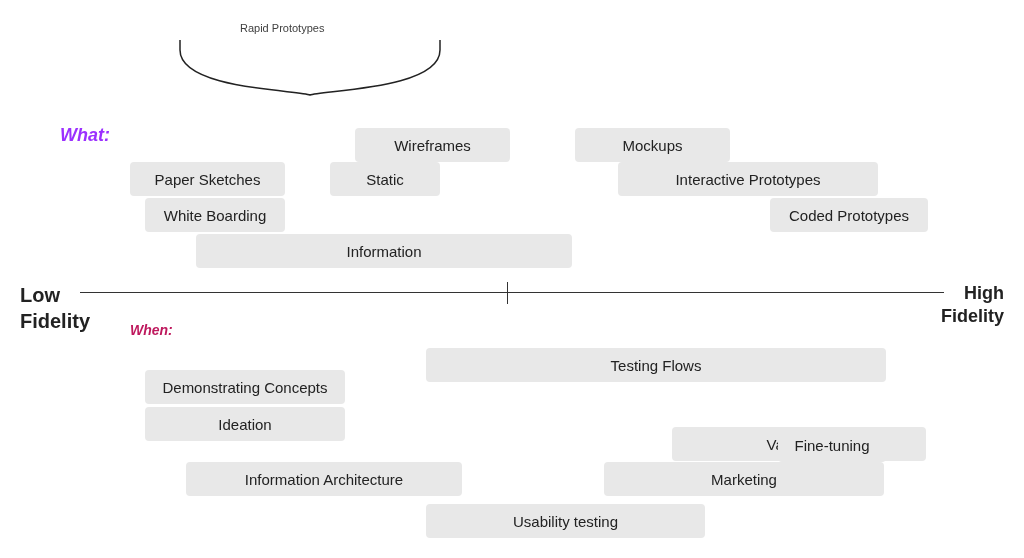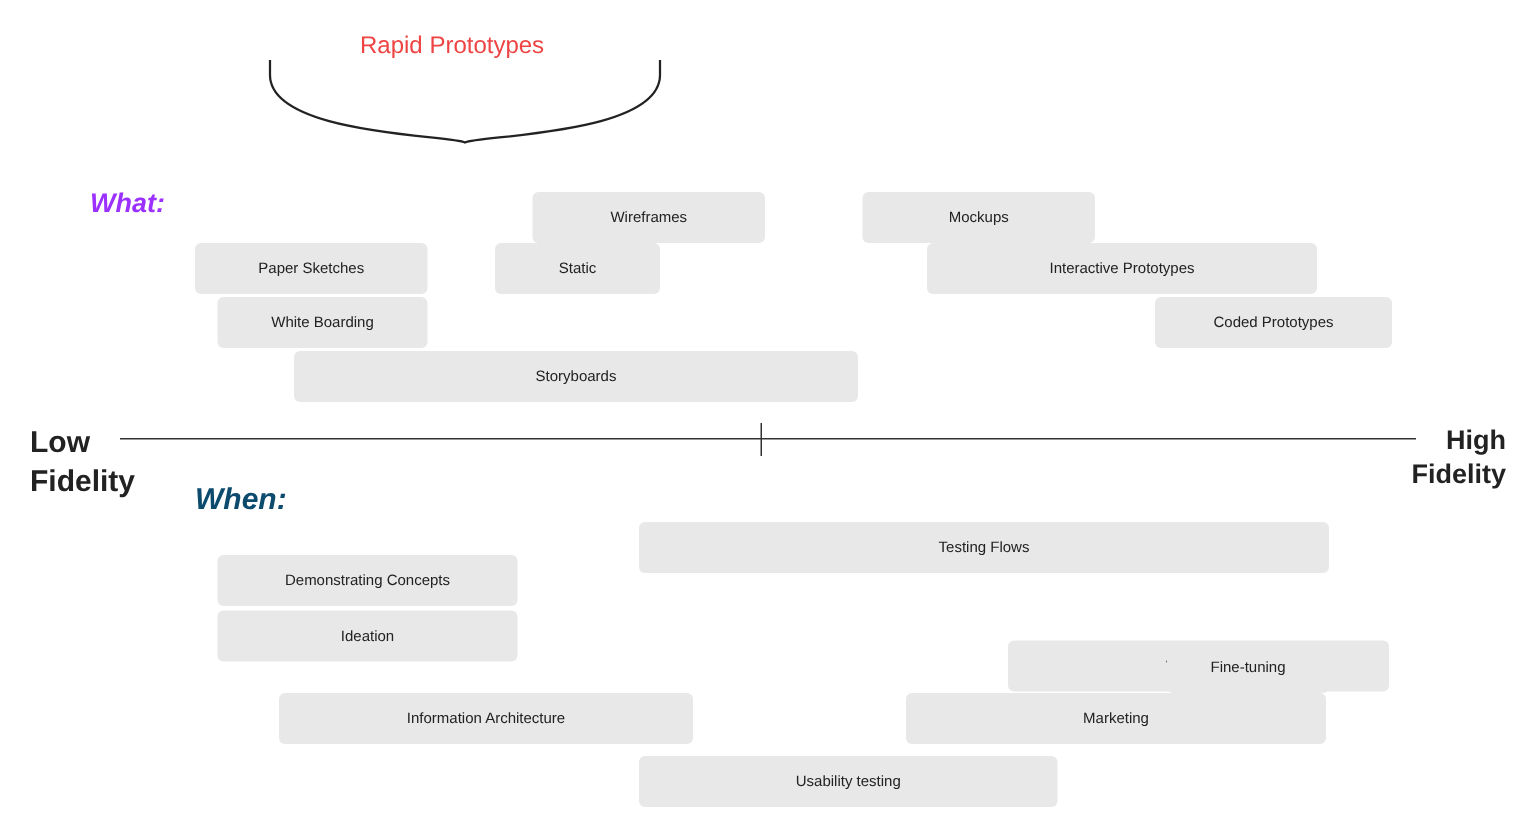--- a/index.html
+++ b/index.html
@@ -16,22 +16,22 @@
     .diagram-container {
       position: relative;
       width: 1024px;
       height: 558px;
     }
     
     .rapid-label {
       position: absolute;
       top: 22px;
       left: 240px;
-      font-size: 16px;
-      color: #ef4444;
+      font-size: 11px;
+      color: #404040;
     }
     .brace-svg {
       position: absolute;
       top: 40px;
       left: 150px;
     }
     
     .label-what {
       position: absolute;
       top: 125px;
@@ -40,22 +40,22 @@
       font-weight: 700;
       font-size: 18px;
       color: #9b30ff;
     }
     .label-when {
       position: absolute;
       top: 322px;
       left: 130px;
       font-style: italic;
       font-weight: 700;
-      font-size: 20px;
-      color: #0c4a6e;
+      font-size: 14px;
+      color: #be185d;
     }
     
     .label-low {
       position: absolute;
       top: 282px;
       left: 20px;
       font-size: 20px;
       font-weight: 600;
       line-height: 1.3;
     }
@@ -84,21 +84,21 @@
       width: 1px;
       height: 22px;
       background: #333;
     }
     
     .chip {
       position: absolute;
       background: #e8e8e8;
       border-radius: 4px;
       padding: 16px 14px;
-      font-size: 10px;
+      font-size: 15px;
       color: #222;
       display: flex;
       align-items: center;
       justify-content: center;
       text-align: center;
     }
   </style>
 </head>
 <body>
 
@@ -126,21 +126,21 @@
 
   <div class="label-when">When:</div>
 
   <div class="chip" style="left:355px;top:128px;width:155px;height:34px;">Wireframes</div>
   <div class="chip" style="left:575px;top:128px;width:155px;height:34px;">Mockups</div>
   <div class="chip" style="left:130px;top:162px;width:155px;height:34px;">Paper Sketches</div>
   <div class="chip" style="left:330px;top:162px;width:110px;height:34px;">Static</div>
   <div class="chip" style="left:618px;top:162px;width:260px;height:34px;">Interactive Prototypes</div>
   <div class="chip" style="left:145px;top:198px;width:140px;height:34px;">White Boarding</div>
   <div class="chip" style="left:770px;top:198px;width:158px;height:34px;">Coded Prototypes</div>
-  <div class="chip" style="left:196px;top:234px;width:376px;height:34px;">Storyboards</div>
+  <div class="chip" style="left:196px;top:234px;width:376px;height:34px;">Information</div>
 
   <div class="chip" style="left:426px;top:348px;width:460px;height:34px;">Testing Flows</div>
   <div class="chip" style="left:145px;top:370px;width:200px;height:34px;">Demonstrating Concepts</div>
   <div class="chip" style="left:672px;top:407px;width:254px;height:34px;margin-top:20px;">Validating</div>
   <div class="chip" style="left:145px;top:407px;width:200px;height:34px;">Ideation</div>
   <div class="chip" style="left:778px;top:428px;width:108px;height:34px;">Fine-tuning</div>
   <div class="chip" style="left:186px;top:462px;width:276px;height:34px;">Information Architecture</div>
   <div class="chip" style="left:604px;top:462px;width:280px;height:34px;">Marketing</div>
   <div class="chip" style="left:426px;top:504px;width:279px;height:34px;">Usability testing</div>
 

